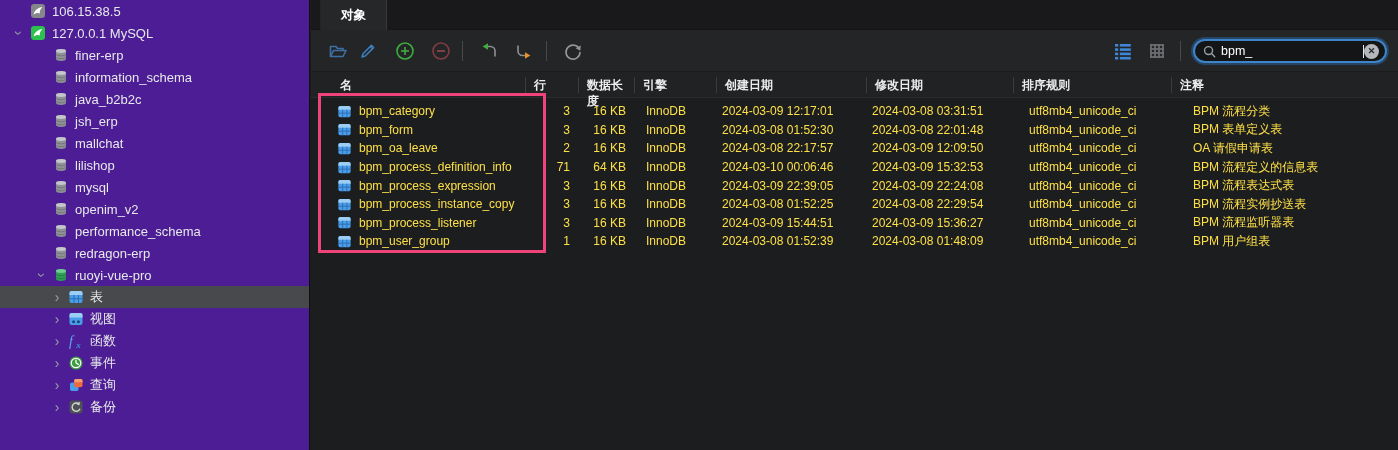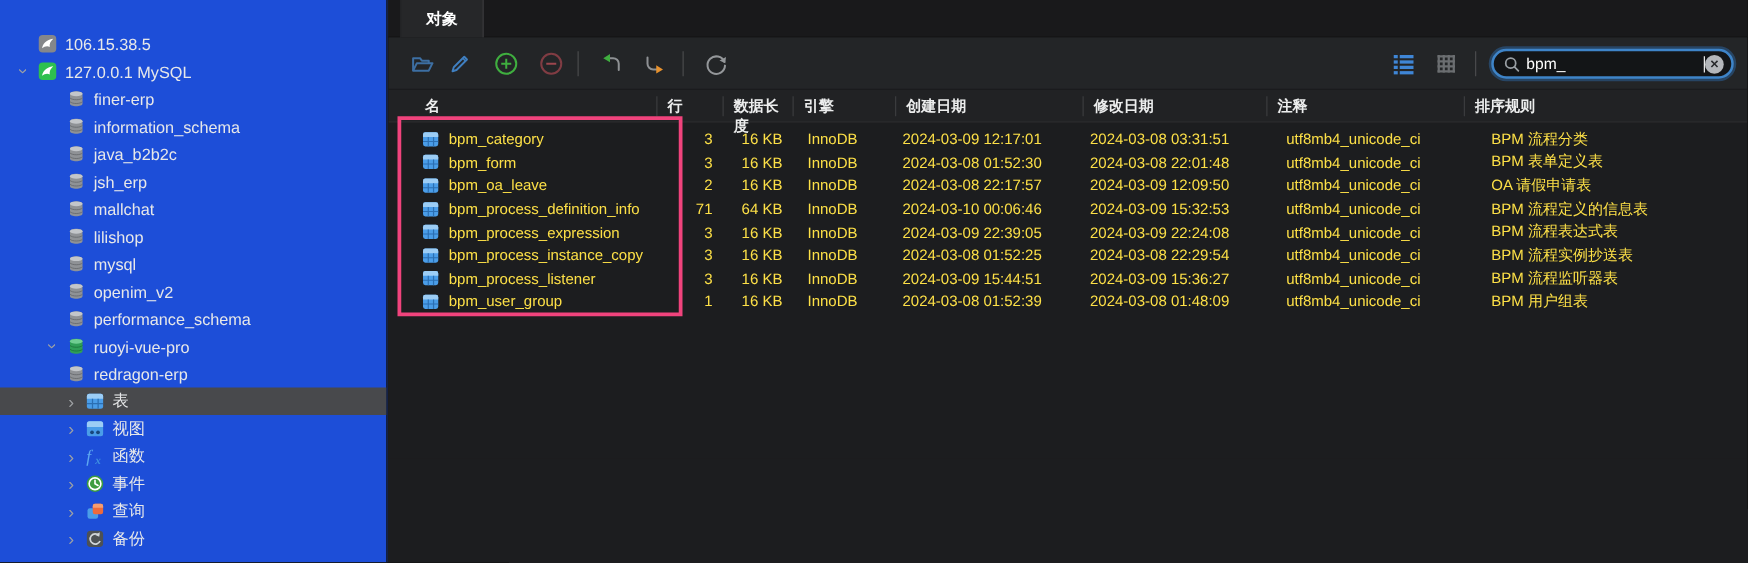--- a/index.html
+++ b/index.html
@@ -6,21 +6,21 @@
   html,body { background:#111; }
   .app {
     position:relative; width:1398px; height:450px; overflow:hidden;
     font-family:"Liberation Sans", sans-serif;
     background:#1c1d1f; color:#ddd;
     -webkit-font-smoothing:antialiased;
   }
   
   .sidebar {
     position:absolute; left:0; top:0; width:310px; height:450px;
-    background:#1d4ed8; border-right:1px solid #0f1012; padding-top:24px;
+    background:#4c1d95; border-right:1px solid #0f1012; padding-top:0;
   }
   .tree-item {
     height:22px; display:flex; align-items:center;
     font-size:13px; color:#e7e8e9; white-space:nowrap; cursor:default;
   }
   .tree-item.selected { background:#48494c; }
   .lvl-0 { padding-left:8px; }
   .lvl-1 { padding-left:31px; }
   .lvl-2 { padding-left:46px; }
   .chev { width:22px; min-width:22px; display:flex; justify-content:center; align-items:center; color:#9ea1a4; font-size:14px; }
@@ -214,32 +214,32 @@
         <span class="tree-label">openim_v2</span>
       </div>
       <div class="tree-item lvl-1">
         <span class="chev chev-none"></span>
         <svg class="tree-ico">
           <use href="#i-db-gray"></use>
         </svg>
         <span class="tree-label">performance_schema</span>
       </div>
       <div class="tree-item lvl-1">
+        <span class="chev chev-none"></span>
+        <svg class="tree-ico">
+          <use href="#i-db-gray"></use>
+        </svg>
+        <span class="tree-label">redragon-erp</span>
+      </div>
+      <div class="tree-item lvl-1">
         <span class="chev chev-down"></span>
         <svg class="tree-ico">
           <use href="#i-db-green"></use>
         </svg>
         <span class="tree-label">ruoyi-vue-pro</span>
-      </div>
-      <div class="tree-item lvl-1">
-        <span class="chev chev-none"></span>
-        <svg class="tree-ico">
-          <use href="#i-db-gray"></use>
-        </svg>
-        <span class="tree-label">redragon-erp</span>
       </div>
       <div class="tree-item selected lvl-2">
         <span class="chev chev-right"></span>
         <svg class="tree-ico">
           <use href="#i-tables"></use>
         </svg>
         <span class="tree-label">表</span>
       </div>
       <div class="tree-item lvl-2">
         <span class="chev chev-right"></span>
@@ -356,22 +356,22 @@
       </div>
     </div>
 
     <div class="grid-head">
       <div>名</div>
       <div>行</div>
       <div>数据长度</div>
       <div>引擎</div>
       <div>创建日期</div>
       <div>修改日期</div>
+      <div>排序规则</div>
       <div>注释</div>
-      <div>排序规则</div>
     </div>
 
     <div class="rows-area">
 
     <div class="obj-row">
           <div class="cell-name">
             <svg>
               <use href="#i-tables"></use>
             </svg>
             <span>bpm_category</span>

